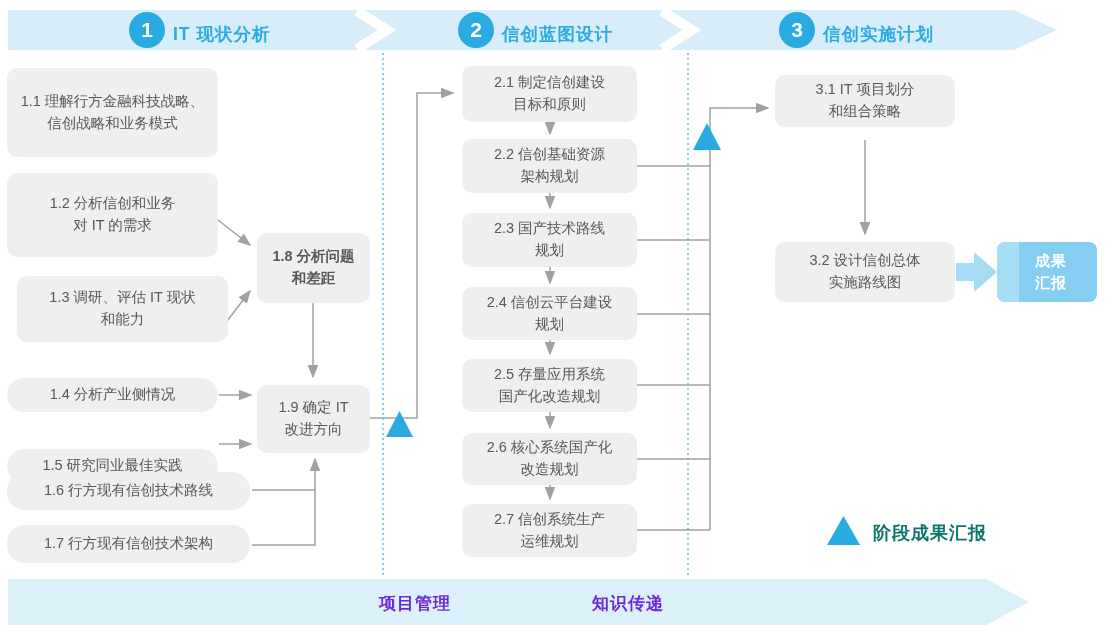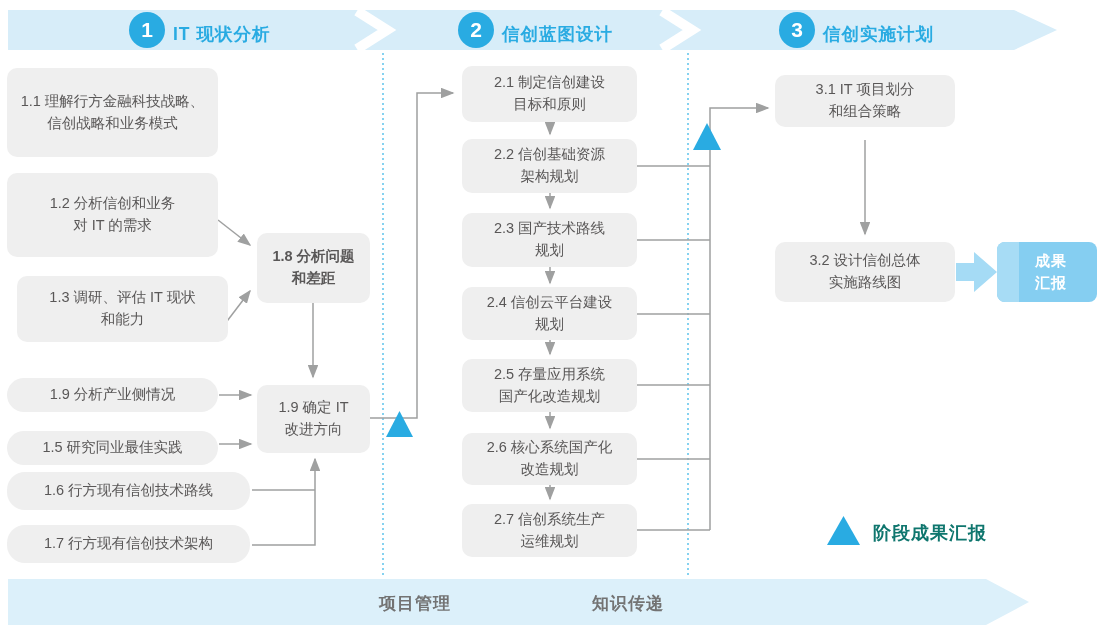--- a/index.html
+++ b/index.html
@@ -29,21 +29,21 @@
   }
   .result-stripe{
     position:absolute;left:0;top:0;bottom:0;width:22px;background:#A7DCF5;
     border-radius:8px 0 0 8px;
   }
   .result-text{position:relative;z-index:1;padding-left:8px;}
   .legend-label{
     position:absolute;color:#0f766e;font-weight:bold;font-size:18px;z-index:3;letter-spacing:1px;
   }
   .footer-label{
-    position:absolute;color:#737373;font-weight:bold;font-size:17px;z-index:3;letter-spacing:1px;
+    position:absolute;color:#6d28d9;font-weight:bold;font-size:17px;z-index:3;letter-spacing:1px;
   }
 </style>
 </head>
 <body>
 
 <div class="canvas">
 
   <svg class="layer" viewBox="0 0 1115 638">
     <defs>
       <marker id="arr" markerWidth="9" markerHeight="7" refX="8" refY="3.5" orient="auto">
@@ -113,22 +113,22 @@
     <div class="phase-circle">3</div>
     <div class="phase-title">信创实施计划</div>
   </div>
 
   <div class="node" style="left:7px;top:68px;width:211px;height:89px;">1.1 理解行方金融科技战略、
 信创战略和业务模式</div>
   <div class="node" style="left:7px;top:173px;width:211px;height:84px;">1.2 分析信创和业务
 对 IT 的需求</div>
   <div class="node" style="left:7px;top:276px;width:211px;height:66px;margin-left:10px;">1.3 调研、评估 IT 现状
 和能力</div>
-  <div class="node pill" style="left:7px;top:378px;width:211px;height:34px;">1.9 分析产业侧情况</div>
-  <div class="node pill" style="left:7px;top:431px;width:211px;height:34px;">1.5 研究同业最佳实践</div>
+  <div class="node pill" style="left:7px;top:378px;width:211px;height:34px;">1.4 分析产业侧情况</div>
+  <div class="node pill" style="left:7px;top:449px;width:211px;height:34px;">1.5 研究同业最佳实践</div>
   <div class="node pill" style="left:7px;top:472px;width:243px;height:38px;">1.6 行方现有信创技术路线</div>
   <div class="node pill" style="left:7px;top:525px;width:243px;height:38px;">1.7 行方现有信创技术架构</div>
   <div class="node" style="left:257px;top:233px;width:113px;height:70px;font-weight:bold;">1.8 分析问题
 和差距</div>
   <div class="node" style="left:257px;top:385px;width:113px;height:68px;">1.9 确定 IT
 改进方向</div>
 
   <div class="node" style="left:462px;top:66px;width:175px;height:56px;">2.1 制定信创建设
 目标和原则</div>
   <div class="node" style="left:462px;top:139px;width:175px;height:54px;">2.2 信创基础资源

